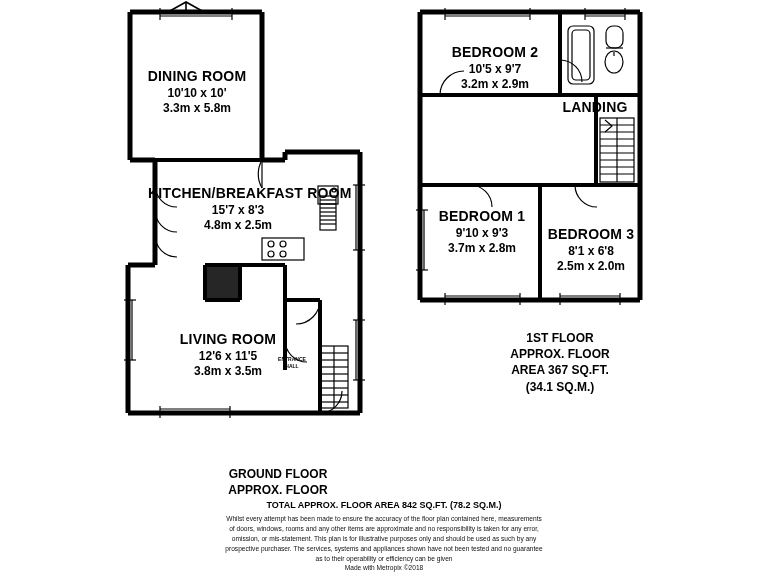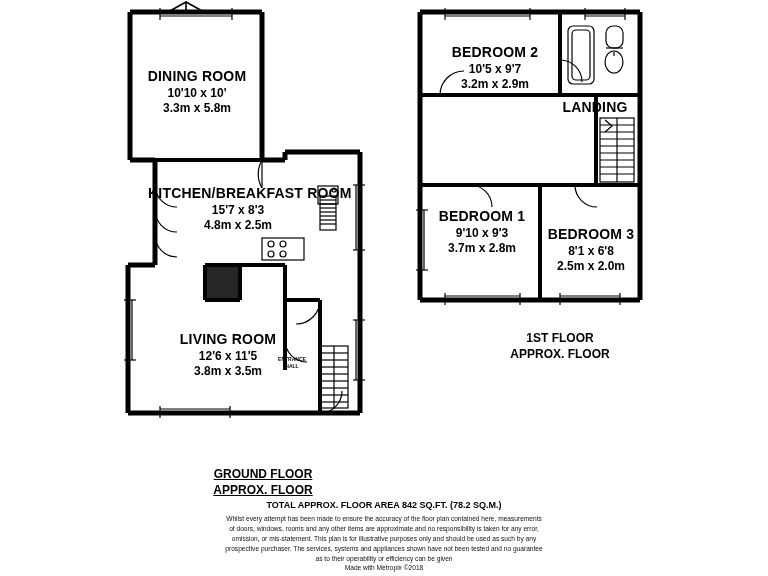--- a/index.html
+++ b/index.html
@@ -320,23 +320,25 @@
 
 <div class="lbl" style="left:541px; top:226px; width:100px;">
   <div class="room-name">BEDROOM 3</div>
   <div class="dim">8'1 x 6'8</div>
   <div class="dim">2.5m x 2.0m</div>
 </div>
 
 <div class="small-note" style="left:470px; top:330px; width:180px;">
   <div>1ST FLOOR</div>
   <div>APPROX. FLOOR</div>
-</div>
-
-<div class="small-note" style="left:168px; top:466px; width:190px;text-decoration:underline;">
+  <div>AREA 367 SQ.FT.</div>
+  <div>(34.1 SQ.M.)</div>
+</div>
+
+<div class="small-note" style="left:183px; top:466px; width:190px;">
   <div>GROUND FLOOR</div>
   <div>APPROX. FLOOR</div>
 </div>
 
 <div class="footer" style="top:500px;">
   <div class="total">TOTAL APPROX. FLOOR AREA 842 SQ.FT. (78.2 SQ.M.)</div>
   <div class="disclaimer">
     <div>Whilst every attempt has been made to ensure the accuracy of the floor plan contained here, measurements</div>
     <div>of doors, windows, rooms and any other items are approximate and no responsibility is taken for any error,</div>
     <div>omission, or mis-statement. This plan is for illustrative purposes only and should be used as such by any</div>

